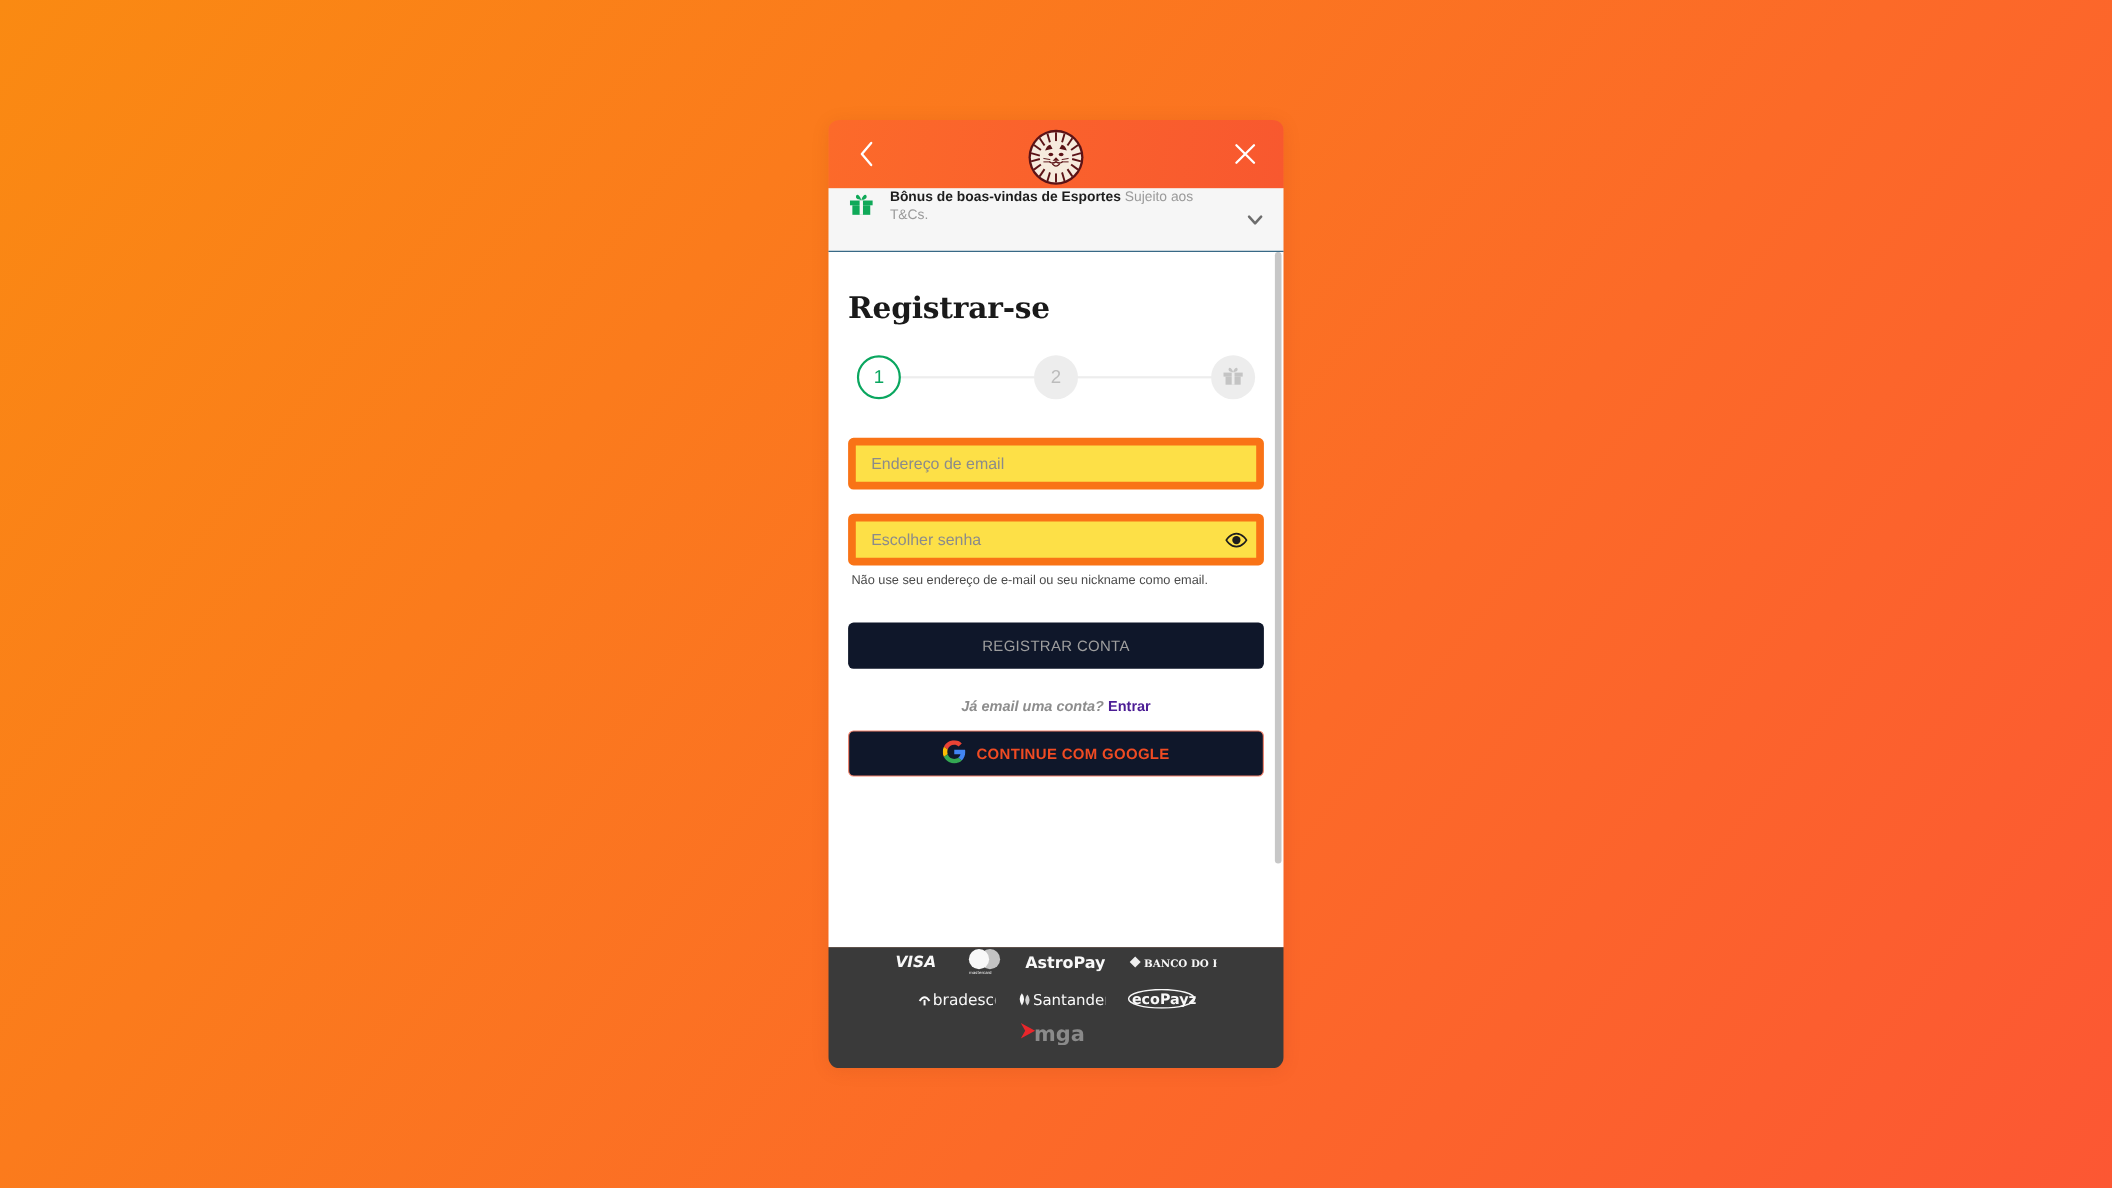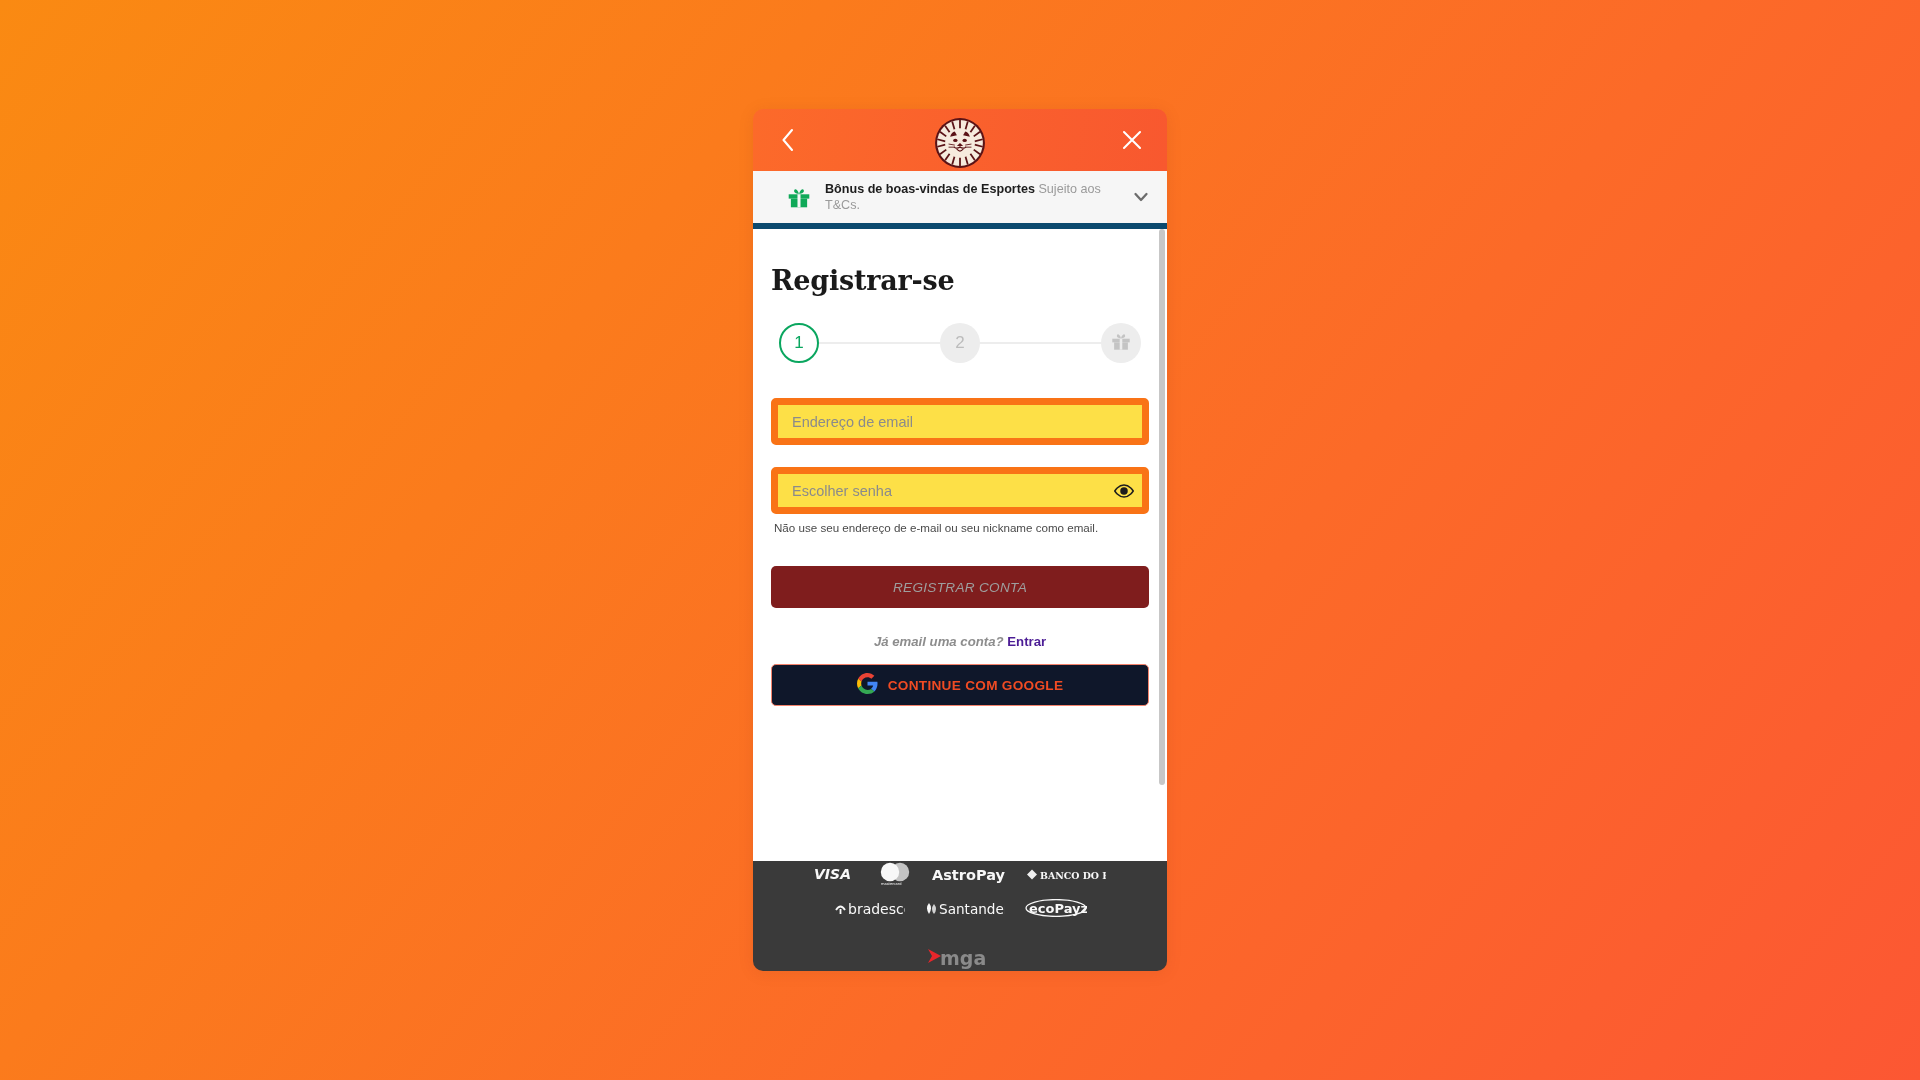--- a/index.html
+++ b/index.html
@@ -51,24 +51,23 @@
     position: relative;
     top: 3px;
     width: 52px; height: 52px;
   }
 
   
   .bonus {
     flex: 0 0 58px;
     background: #F6F6F6;
     display: flex;
-    align-items: center;
-    padding: 0 14px 0 32px;
+    padding: 0 14px 0 16px;
     gap: 12px;
-    border-bottom: 6px solid #0c4a6e;
+    border-bottom: 1px solid #0c4a6e;
   }
   .bonus-gift { flex: 0 0 28px; height: 28px; display:flex; align-items:center; justify-content:center;}
   .bonus-text {
     flex: 1 1 auto;
     font-size: 12.6px;
     line-height: 1.28;
     color: #9a9a9a;
     padding-right: 6px;
   }
   .bonus-text b { color: #1d1d1d; font-weight: 700; }
@@ -163,28 +162,27 @@
     padding-left: 3px;
   }
 
   
   .submit {
     width: 100%;
     height: 42px;
     margin-top: 32px;
     border: none;
     border-radius: 5px;
-    background: #7f1d1d;
+    background: #0f172a;
     color: #9e9e9e;
     font-size: 13.6px;
     font-weight: 500;
     letter-spacing: .3px;
     font-family: "Liberation Sans", sans-serif;
     cursor: default;
-    font-style: italic;
   }
 
   .login-line {
     margin-top: 26px;
     text-align: center;
     font-size: 13.2px;
     font-style: italic;
     color: #8d8d8d;
     font-weight: 600;
   }
@@ -244,21 +242,21 @@
   }
   .pay-row {
     display: flex;
     align-items: center;
     justify-content: center;
     gap: 18px;
     height: 26px;
   }
   .pay-row.r2 { gap: 20px; margin-top: 8px; }
   .pay-item { display: flex; align-items: center; opacity: .97; }
-  .mga-row { margin-top: 22px; height: 26px; display:flex; align-items:center; justify-content:center;}
+  .mga-row { margin-top: 3px; height: 26px; display:flex; align-items:center; justify-content:center;}
 </style>
 </head>
 <body>
 
 <div class="modal">
 
   <div class="header">
 
     <div class="hdr-btn back">
       <span>

